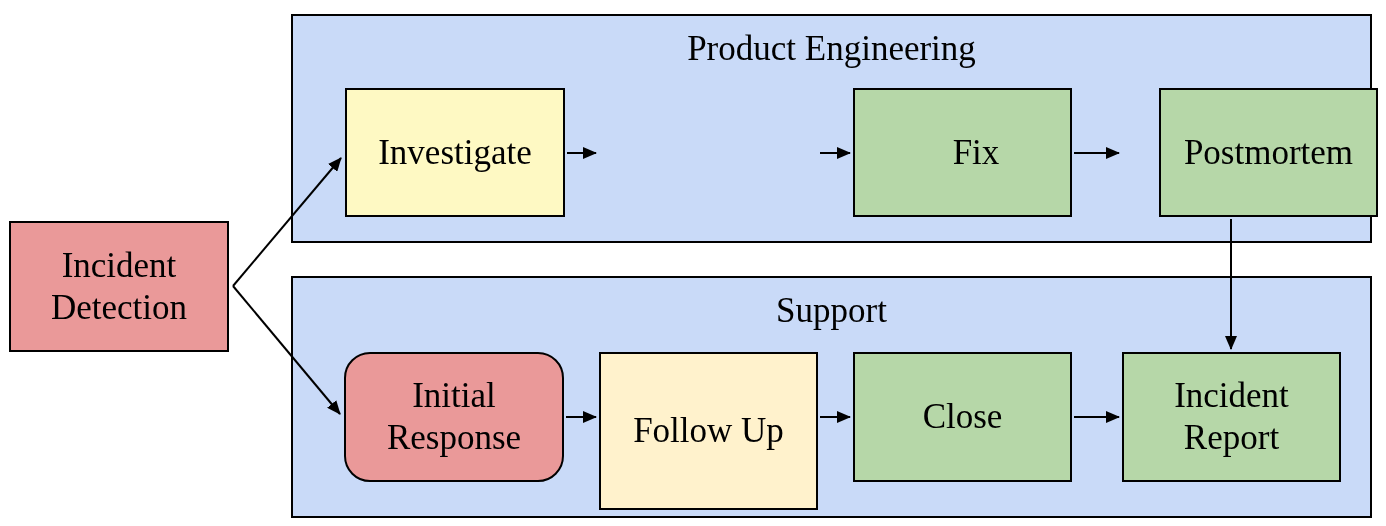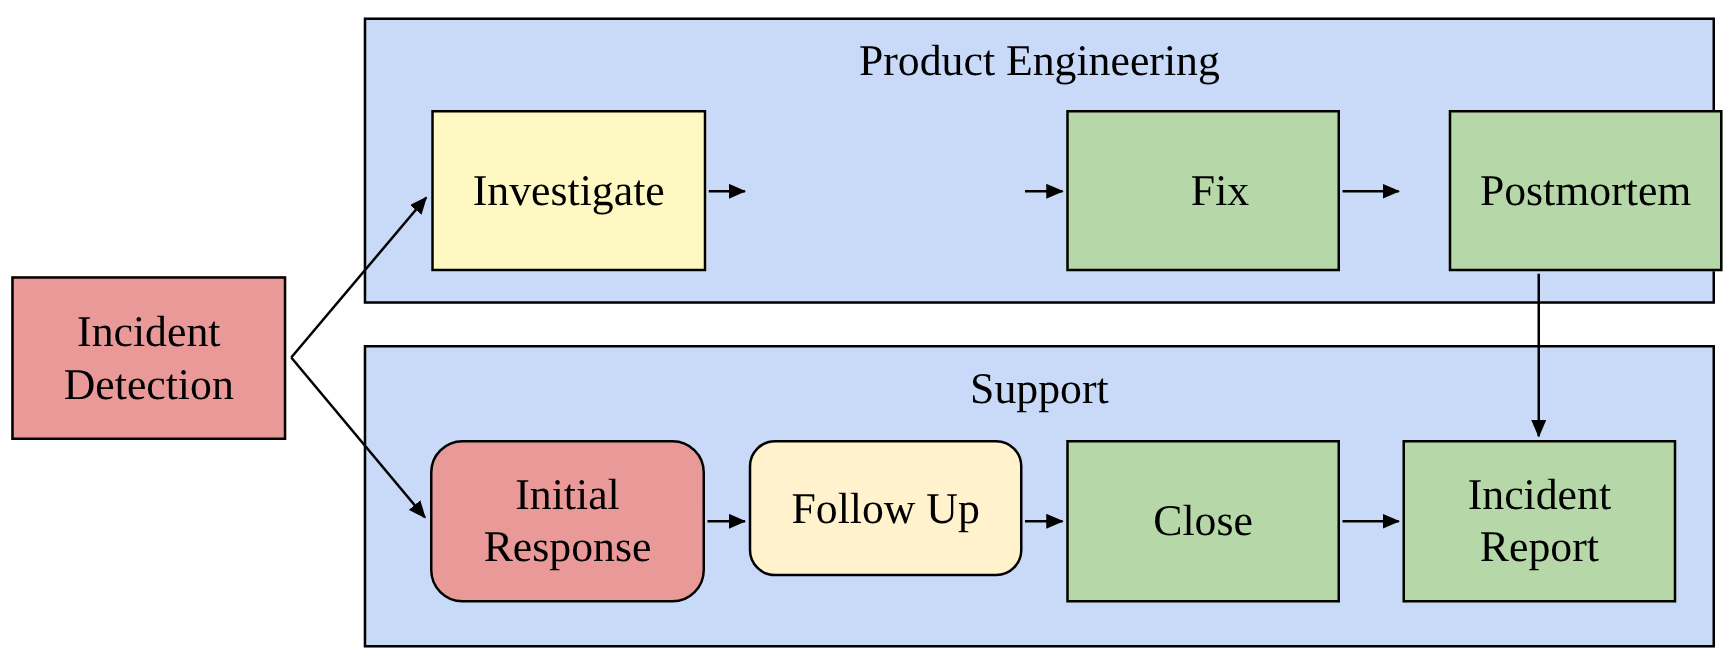--- a/index.html
+++ b/index.html
@@ -38,21 +38,21 @@
     padding: 0 8px;
   }
   #lane-pe   { left: 291px;  top: 14px;  width: 1081px; height: 229px; }
   #lane-sup  { left: 291px;  top: 276px; width: 1081px; height: 242px; }
   #n-start   { left: 9px;   top: 221px; width: 220px;  height: 131px; }
   #n-inv     { left: 345px;  top: 88px;  width: 220px;  height: 129px; }
   #n-mit     { left: 599px;  top: 88px;  width: 219px;  height: 129px; }
   #n-fix     { left: 853px;  top: 88px;  width: 219px;  height: 129px; }
   #n-post    { left: 1122px; top: 88px;  width: 219px;  height: 129px; margin-left: 37px; }
   #n-initresp{ left: 344px;  top: 352px; width: 220px;  height: 130px; border-radius: 26px; }
-  #n-follow  { left: 599px;  top: 352px; width: 219px;  height: 109px; border-radius: 21px; }
+  #n-follow  { left: 599px;  top: 352px; width: 219px;  height: 158px; }
   #n-close   { left: 853px;  top: 352px; width: 219px;  height: 130px; }
   #n-report  { left: 1122px; top: 352px; width: 219px;  height: 130px; }
   .edges {
     position: absolute;
     left: 0; top: 0;
     width: 1386px; height: 526px;
     pointer-events: none;
     z-index: 5;
   }
   .edges line { stroke: #000000; stroke-width: 2px; }

